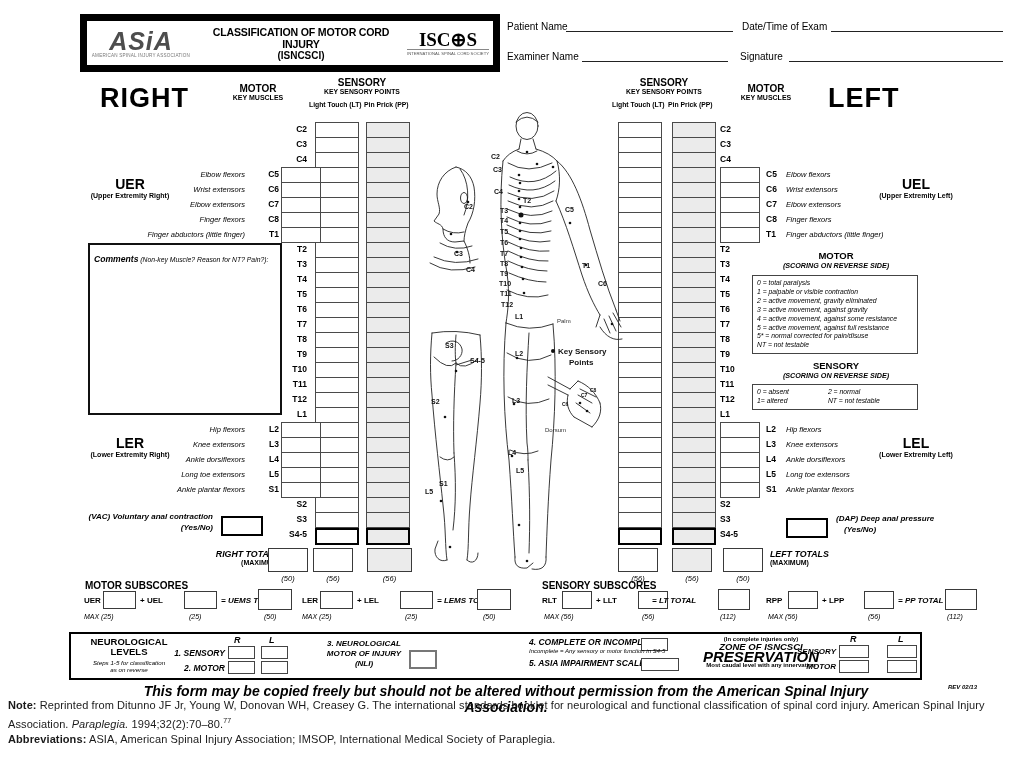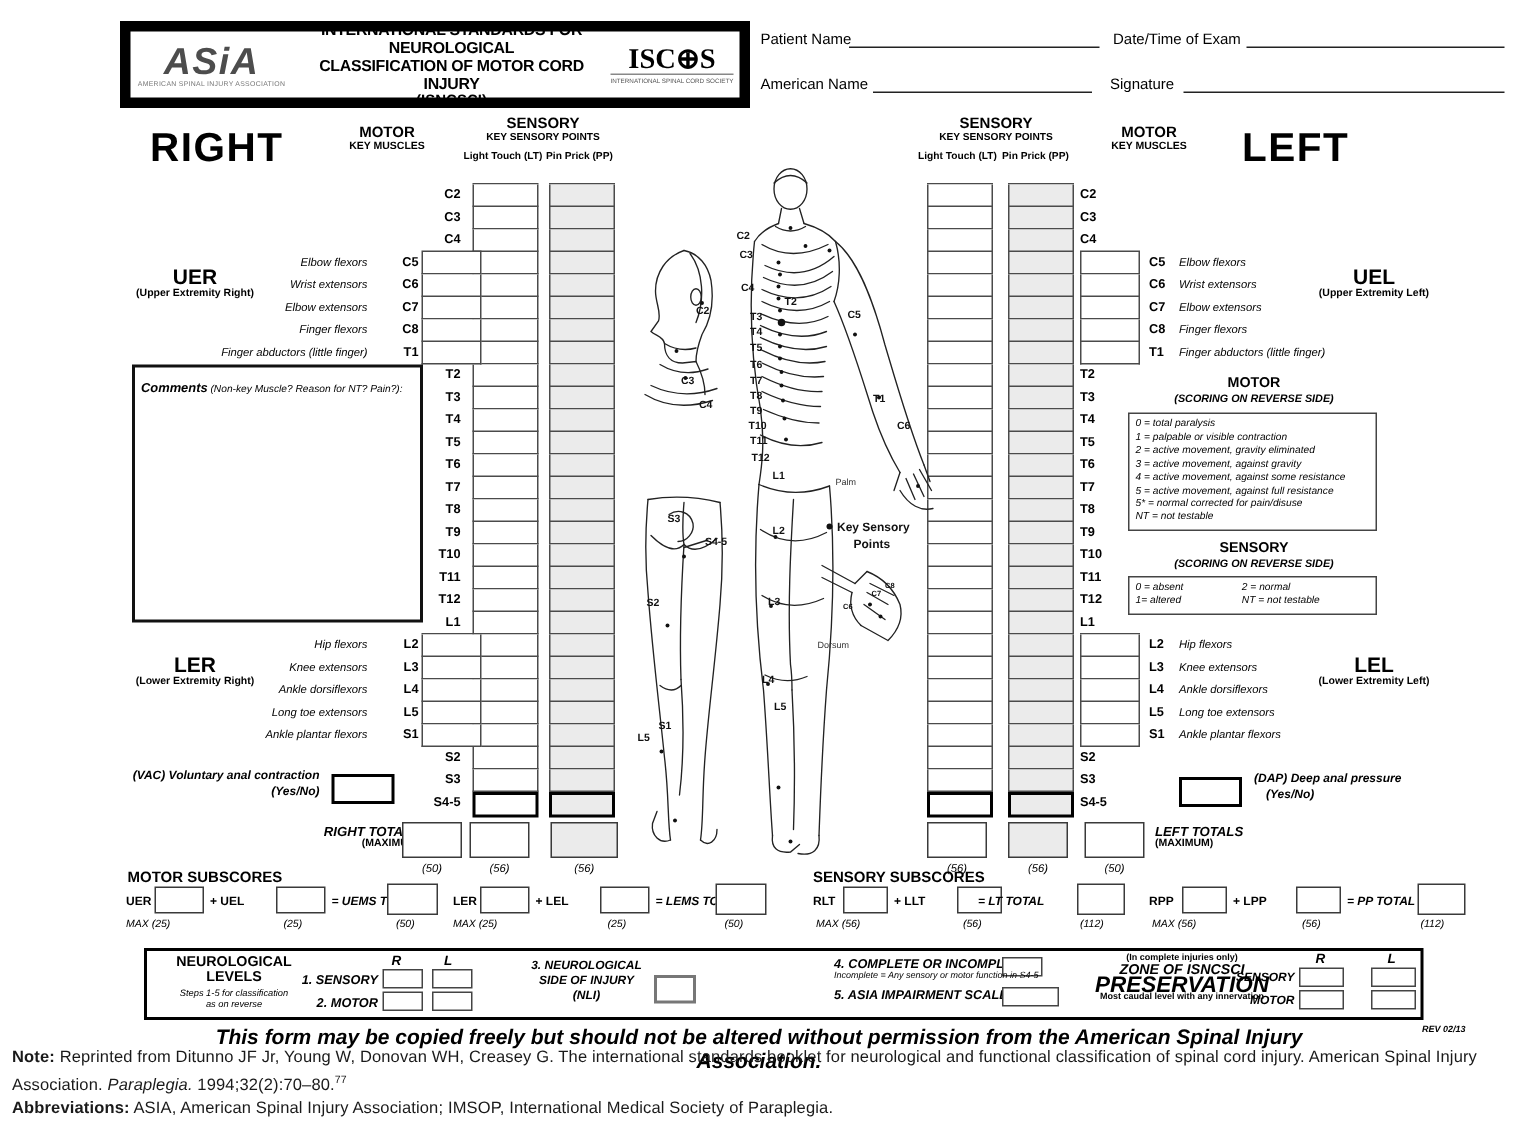--- a/index.html
+++ b/index.html
@@ -31,51 +31,50 @@
 .ibox{position:absolute;border:1.5px solid #3a3a3a;background:#fff}
 .ibox.shade{background:#ebebeb}
 .ibox.thick{border:2px solid #000}
 .nbox{position:absolute;width:27px;height:13px;border:1.5px solid #444;background:#fff}
 
 .hdrbox{position:absolute;left:80px;top:14px;width:420px;height:58px;border:7px solid #000000;display:flex;align-items:center}
 .uline{position:absolute;border-bottom:1px solid #222;height:12px}
 
 .legend{position:absolute;border:1.5px solid #444;background:#fff;font-size:6.8px;font-style:italic;padding:3px 4px;line-height:8.9px}
 
-.clsbar{position:absolute;left:96px;top:632px;width:853px;height:48px;border:2px solid #000;background:#fff}
+.clsbar{position:absolute;left:69px;top:632px;width:853px;height:48px;border:2px solid #000;background:#fff}
 
 .caption{position:absolute;left:8px;top:698px;width:1000px;font-size:11px;line-height:15px;color:#1a1a1a;letter-spacing:.1px}
 .caption p{margin:0}
 sup{font-size:7px;vertical-align:super}
 svg text{font-family:"Liberation Sans",sans-serif}
 </style>
 </head>
 <body>
 
 <div class="hdrbox">
   <div style="width:108px;text-align:center">
     <div class="b i" style="font-size:25px;color:#4d4d4d;letter-spacing:1px;line-height:24px">ASiA</div>
     <div style="font-size:4.6px;color:#777;letter-spacing:.2px">AMERICAN SPINAL INJURY ASSOCIATION</div>
   </div>
   <div style="flex:1;text-align:center">
-    <div class="b" style="font-size:10.6px;letter-spacing:-.2px">INTERNATIONAL STANDARDS FOR NEUROLOGICAL</div>
     <div class="b" style="font-size:10.6px;letter-spacing:-.2px">CLASSIFICATION OF MOTOR CORD INJURY</div>
     <div class="b" style="font-size:10px">(ISNCSCI)</div>
   </div>
   <div style="width:86px;text-align:center;padding-right:4px">
     <div class="b" style="font-family:'Liberation Serif',serif;font-size:19px;line-height:18px">ISC⊕S</div>
     <div style="font-size:4.2px;color:#555;border-top:1px solid #888;padding-top:1px">INTERNATIONAL SPINAL CORD SOCIETY</div>
   </div>
 </div>
 
 <span class="abs" style="left:507px;top:21px;font-size:10px">Patient Name</span>
 <span class="uline" style="left:566px;top:20px;width:167px"></span>
 <span class="abs" style="left:742px;top:21px;font-size:10px">Date/Time of Exam</span>
 <span class="uline" style="left:831px;top:20px;width:172px"></span>
-<span class="abs" style="left:507px;top:51px;font-size:10px">American Name</span>
+<span class="abs" style="left:507px;top:51px;font-size:10px">Examiner Name</span>
 <span class="uline" style="left:582px;top:50px;width:146px"></span>
 <span class="abs" style="left:740px;top:51px;font-size:10px">Signature</span>
 <span class="uline" style="left:789px;top:50px;width:214px"></span>
 
 <span class="abs b" style="left:100px;top:83px;font-size:27px;letter-spacing:1px">RIGHT</span>
 <span class="abs b" style="left:828px;top:83px;font-size:27px;letter-spacing:1px">LEFT</span>
 
 <div class="abs ctr" style="left:218px;top:83px;width:80px">
   <div class="b" style="font-size:10px">MOTOR</div>
   <div class="b" style="font-size:7px">KEY MUSCLES</div>
@@ -609,21 +608,21 @@
   <span class="abs b i" style="left:198px;top:1px;font-size:9px">L</span>
   <span class="abs b i rt" style="left:66px;top:14px;width:88px;font-size:8.5px">1. SENSORY</span>
   <div class="nbox" style="left:157px;top:12px"></div>
   <div class="nbox" style="left:190px;top:12px"></div>
   <span class="abs b i rt" style="left:66px;top:29px;width:88px;font-size:8.5px">2. MOTOR</span>
   <div class="nbox" style="left:157px;top:27px"></div>
   <div class="nbox" style="left:190px;top:27px"></div>
 
   <div class="abs ctr b i" style="left:250px;top:5px;width:86px;font-size:8px;line-height:10px">
     <div>3. NEUROLOGICAL</div>
-    <div>SIDE OF INJURY</div>
+    <div>MOTOR OF INJURY</div>
     <div>(NLI)</div>
   </div>
   <div class="abs" style="left:338px;top:16px;width:28px;height:19px;border:2px solid #777;background:#fff"></div>
 
   <span class="abs b i" style="left:458px;top:3px;font-size:8.5px">4. COMPLETE OR INCOMPLETE?</span>
   <div class="nbox" style="left:570px;top:4px"></div>
   <span class="abs i" style="left:458px;top:14px;font-size:6px">Incomplete = Any sensory or motor function in S4-5</span>
   <span class="abs b i" style="left:458px;top:24px;font-size:8.5px">5. ASIA IMPAIRMENT SCALE (AIS)</span>
   <div class="nbox" style="left:570px;top:24px;width:38px"></div>
 

